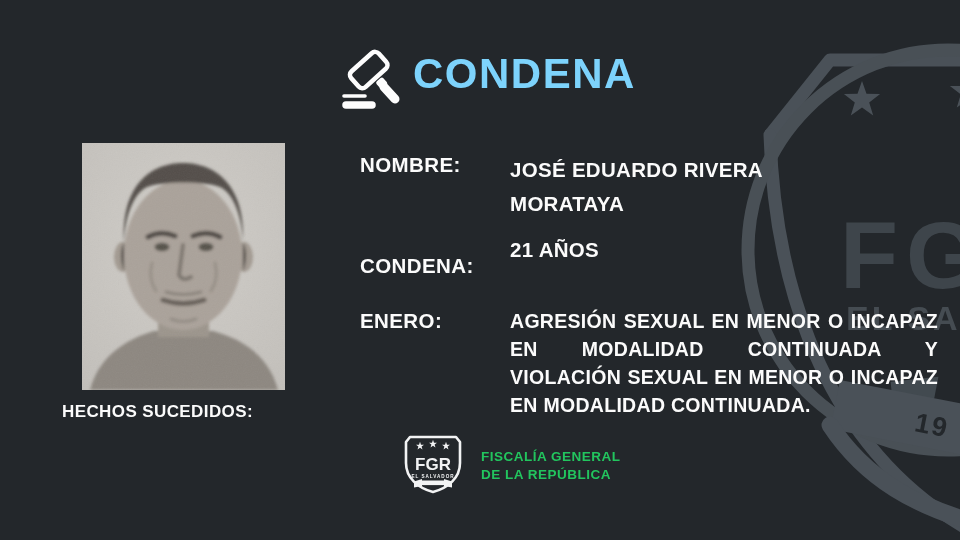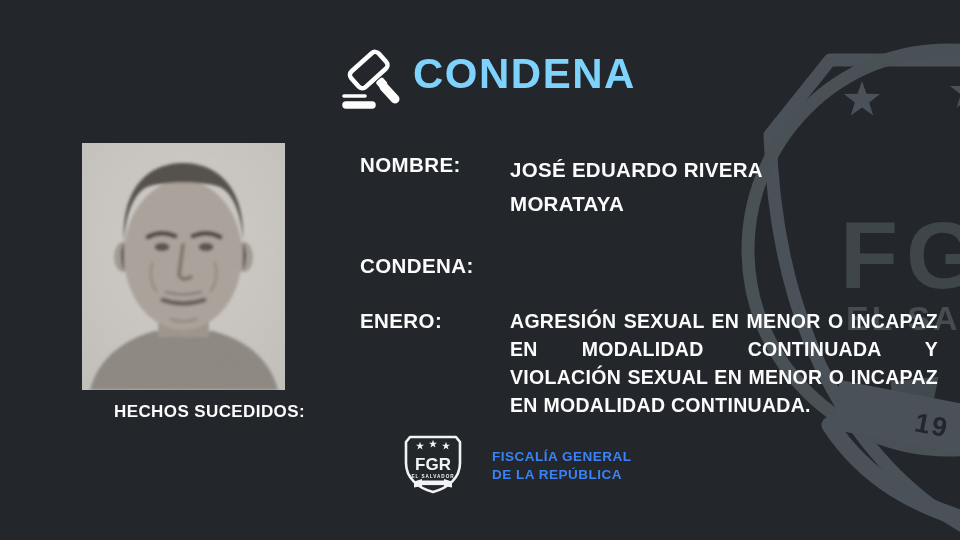--- a/index.html
+++ b/index.html
@@ -13,36 +13,36 @@
   .watermark{left:690px;top:40px;width:270px;height:500px;pointer-events:none;}
   .watermark svg{overflow:visible;}
   
   .gavel{left:335px;top:44px;width:68px;height:68px;}
   .title{
     left:413px;top:50px;font-size:42px;font-weight:700;letter-spacing:1.5px;
     color:#7dd3fc;white-space:nowrap;
   }
   
   .photo{left:82px;top:143px;width:203px;height:247px;background:#cbc8c3;}
-  .caption{left:62px;top:402px;width:243px;text-align:right;}
+  .caption{left:62px;top:402px;width:243px;text-align:left;}
   .caption-label{font-size:17px;font-weight:700;letter-spacing:.4px;}
   .caption-value{margin-top:7px;font-size:15px;font-weight:700;letter-spacing:.4px;}
   
   .field-label{left:360px;font-size:20.5px;font-weight:700;letter-spacing:.4px;white-space:nowrap;}
   .field-value{left:510px;font-size:20.5px;font-weight:700;letter-spacing:.3px;}
   .lbl-nombre{top:153px;}
   .val-nombre{top:153px;width:310px;line-height:34px;}
   .lbl-condena{top:254px;}
   .val-condena{top:238px;white-space:nowrap;}
   .lbl-delito{top:309px;}
   .val-delito{top:307px;width:428px;font-size:19.5px;line-height:28px;text-align:justify;}
   
   .footer-logo{left:397px;top:430px;width:72px;height:70px;}
   .footer-org{left:481px;top:448px;}
-  .org-line{font-size:13.5px;font-weight:700;letter-spacing:.5px;line-height:18px;color:#3b82f6;white-space:nowrap;margin-left:11px;}
+  .org-line{font-size:13.5px;font-weight:700;letter-spacing:.5px;line-height:18px;color:#22c55e;white-space:nowrap;}
 </style>
 </head>
 <body>
 
 <div class="page">
 
   <div class="abs watermark">
     <svg width="560" height="520" viewBox="0 0 560 520">
 
       <path d="M80,95 L140,20 L560,20" fill="none" stroke="#4a5158" stroke-width="13" stroke-linejoin="round"></path>
@@ -123,20 +123,21 @@
   </div>
 
   <div class="abs caption">
     <div class="caption-label">HECHOS SUCEDIDOS:</div>
   </div>
 
   <div class="abs field-value val-nombre">JOSÉ EDUARDO RIVERA MORATAYA</div>
   <div class="abs field-label lbl-nombre">NOMBRE:</div>
 
   <div class="abs field-label lbl-condena">CONDENA:</div>
+  <div class="abs field-value val-condena">21 AÑOS</div>
 
   <div class="abs field-label lbl-delito">ENERO:</div>
   <div class="abs field-value val-delito">AGRESIÓN SEXUAL EN MENOR O INCAPAZ EN MODALIDAD CONTINUADA Y VIOLACIÓN SEXUAL EN MENOR O INCAPAZ EN MODALIDAD CONTINUADA.</div>
 
   <div class="abs footer-logo">
     <svg width="72" height="70" viewBox="0 0 72 70">
       <path d="M13,7 L59,7 L63,12 L63,33 C63,48 51,58 36,62 C21,58 9,48 9,33 L9,12 Z" fill="none" stroke="#f2f3f4" stroke-width="2.6" stroke-linejoin="round"></path>
       <g fill="#f2f3f4">
         <path transform="translate(23,16) scale(0.22)" d="M0,-19 L4.5,-6.2 L18.1,-5.9 L7.2,2.4 L11.2,15.4 L0,7.6 L-11.2,15.4 L-7.2,2.4 L-18.1,-5.9 L-4.5,-6.2 Z"></path>
         <path transform="translate(36,14) scale(0.22)" d="M0,-19 L4.5,-6.2 L18.1,-5.9 L7.2,2.4 L11.2,15.4 L0,7.6 L-11.2,15.4 L-7.2,2.4 L-18.1,-5.9 L-4.5,-6.2 Z"></path>

